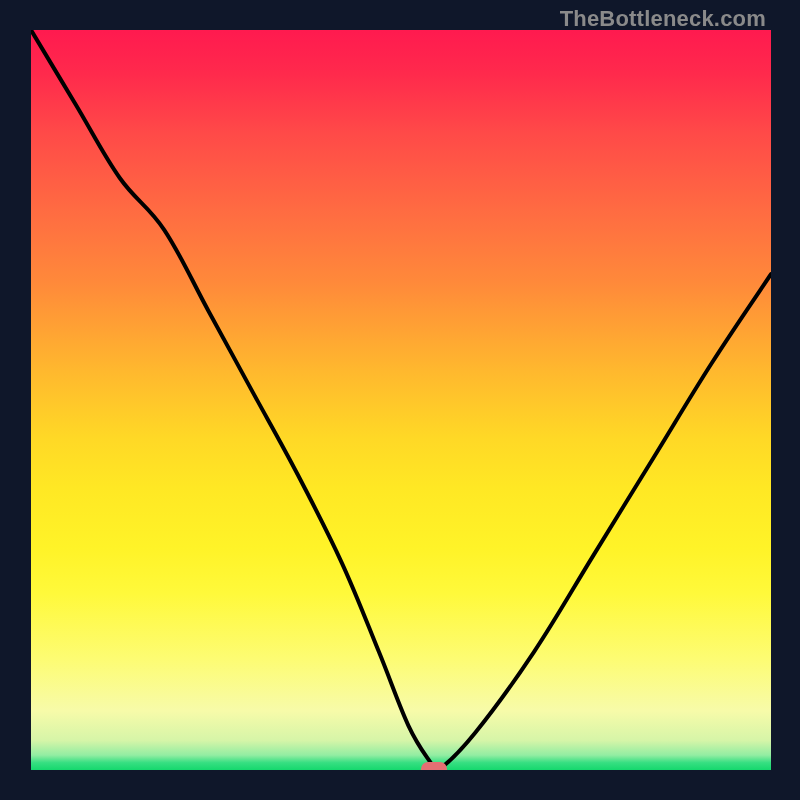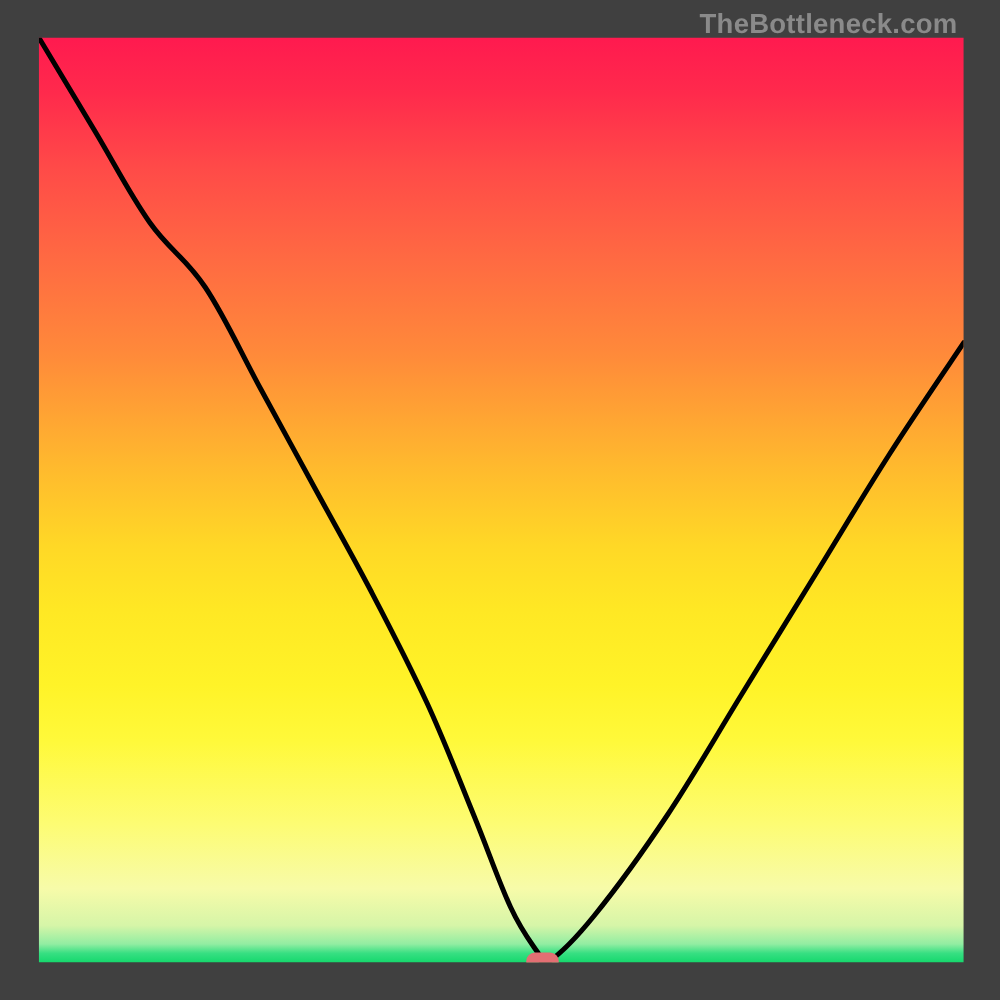--- a/index.html
+++ b/index.html
@@ -9,21 +9,21 @@
     height: 800px;
     background: #000;
     overflow: hidden;
   }
   .frame {
     position: absolute;
     left: 0;
     top: 0;
     width: 800px;
     height: 800px;
-    background: #404040;
+    background: #0f172a;
   }
   .plot {
     position: absolute;
     left: 31px;
     top: 30px;
     width: 740px;
     height: 740px;
     overflow: hidden;
   }
   .gradient {

